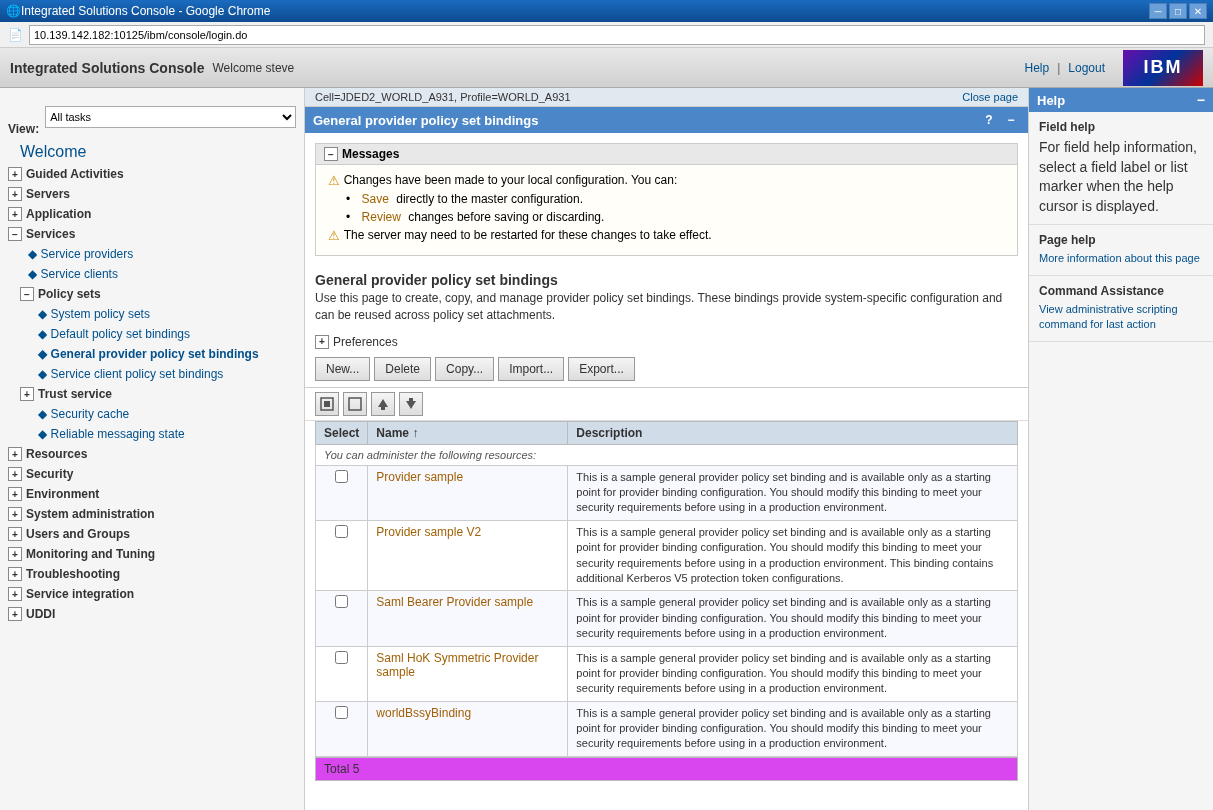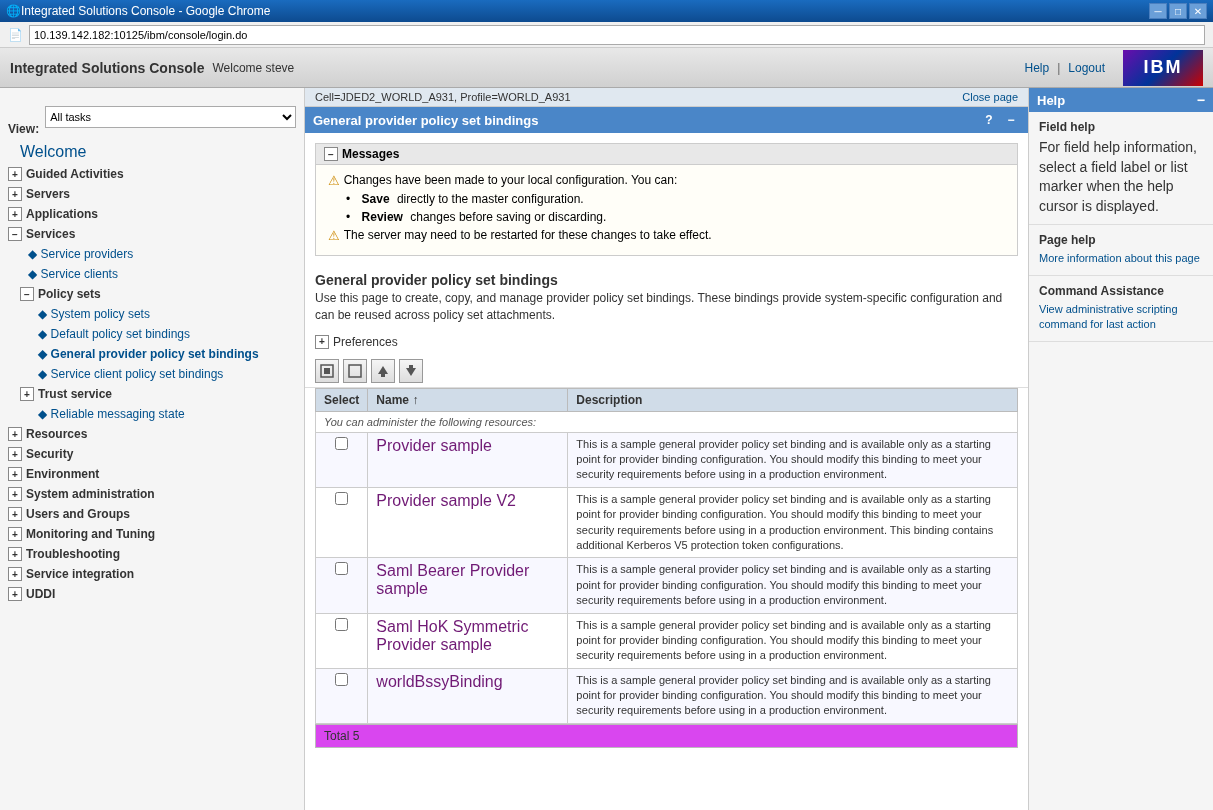--- a/index.html
+++ b/index.html
@@ -166,21 +166,21 @@
       font-weight: bold;
       display: flex;
       align-items: center;
       gap: 4px;
       border-bottom: 1px solid #ccc;
     }
     .messages-body { padding: 8px 12px; }
     .messages-body ul { list-style: none; padding: 0; }
     .messages-body li { margin-bottom: 4px; font-size: 12px; display: flex; align-items: flex-start; gap: 4px; }
     .warn-icon { color: #cc8800; font-size: 13px; }
-    .msg-link { color: #000000; text-decoration: none; font-weight: bold; }
+    .msg-link { color: #a16207; text-decoration: none; }
 
     
     .page-title { font-size: 14px; font-weight: bold; color: #333; padding: 6px 10px 2px; }
     .page-desc { font-size: 12px; color: #333; padding: 0 10px 8px; line-height: 1.4; }
 
     
     .preferences-bar {
       padding: 3px 10px 6px;
       display: flex; align-items: center; gap: 4px;
       font-size: 12px; color: #333;
@@ -244,21 +244,21 @@
     .data-table .select-col { width: 30px; text-align: center; }
     .data-table .name-col { width: 200px; }
     .data-table .resources-row td {
       background: #e8eef5;
       font-style: italic;
       color: #555;
       font-size: 11px;
     }
     .data-table tr:nth-child(even) td { background: #f8f8ff; }
     .data-table tr:nth-child(odd) td { background: #ffffff; }
-    .name-link { color: #701a75; text-decoration: none; font-size: 16px; }
+    .name-link { color: #a16207; text-decoration: none; font-size: 12px; }
     .desc-text { font-size: 11px; color: #333; line-height: 1.4; }
 
     
     .total-bar {
       background: #d946ef;
       border: 1px solid #bbb;
       padding: 4px 8px;
       font-size: 12px;
       color: #333;
       margin: 0 10px 10px;
@@ -335,21 +335,21 @@
       <span>Guided Activities</span>
     </div>
 
     <div class="sidebar-group">
       <span class="expand-box">+</span>
       <span>Servers</span>
     </div>
 
     <div class="sidebar-group">
       <span class="expand-box">+</span>
-      <span>Applications</span>
+      <span>Application</span>
     </div>
 
     <div class="sidebar-group">
       <span class="expand-box">−</span>
       <span>Services</span>
     </div>
 
     <div class="sidebar-sub">◆ Service providers</div>
     <div class="sidebar-sub">◆ Service clients</div>
 
@@ -360,20 +360,21 @@
 
     <div class="sidebar-sub2">◆ System policy sets</div>
     <div class="sidebar-sub2">◆ Default policy set bindings</div>
     <div class="sidebar-sub2-active">◆ General provider policy set bindings</div>
     <div class="sidebar-sub2">◆ Service client policy set bindings</div>
 
     <div class="sidebar-group" style="padding-left:20px;">
       <span class="expand-box">+</span>
       <span>Trust service</span>
     </div>
+    <div class="sidebar-sub2">◆ Security cache</div>
     <div class="sidebar-sub2">◆ Reliable messaging state</div>
 
     <div class="sidebar-group">
       <span class="expand-box">+</span>
       <span>Resources</span>
     </div>
 
     <div class="sidebar-group">
       <span class="expand-box">+</span>
       <span>Security</span>
@@ -460,20 +461,27 @@
     </div>
 
     <div class="page-title">General provider policy set bindings</div>
     <div class="page-desc">Use this page to create, copy, and manage provider policy set bindings. These bindings provide system-specific configuration and can be reused across policy set attachments.</div>
 
     <div class="preferences-bar">
       <span class="expand-box">+</span>
       <span>Preferences</span>
     </div>
 
+    <div class="action-buttons">
+      <button class="action-btn">New...</button>
+      <button class="action-btn">Delete</button>
+      <button class="action-btn">Copy...</button>
+      <button class="action-btn">Import...</button>
+      <button class="action-btn">Export...</button>
+    </div>
 
     <div class="icon-buttons">
       <div class="icon-btn" title="Select all">
         <svg width="16" height="16" viewBox="0 0 16 16">
             <rect x="2" y="2" width="12" height="12" fill="none" stroke="#555" stroke-width="1.5"></rect>
             <rect x="5" y="5" width="6" height="6" fill="#555"></rect>
           </svg>
       </div>
       <div class="icon-btn" title="Deselect all">
         <svg width="16" height="16" viewBox="0 0 16 16">

